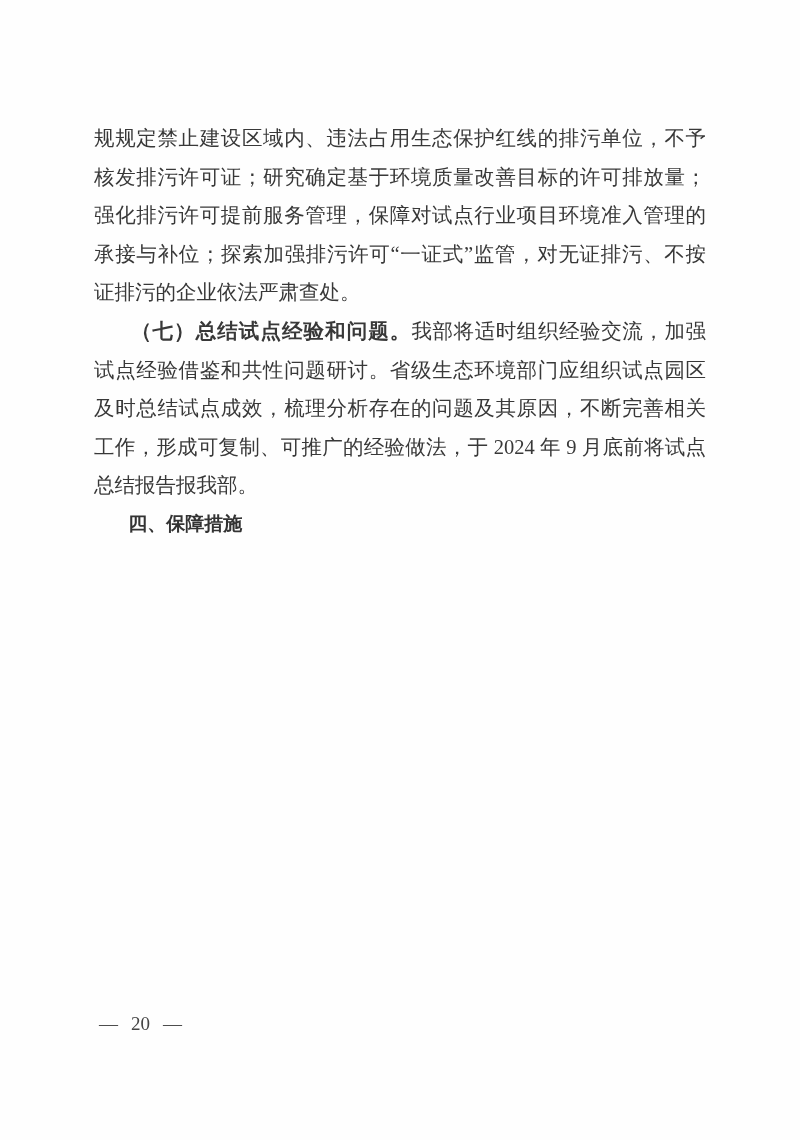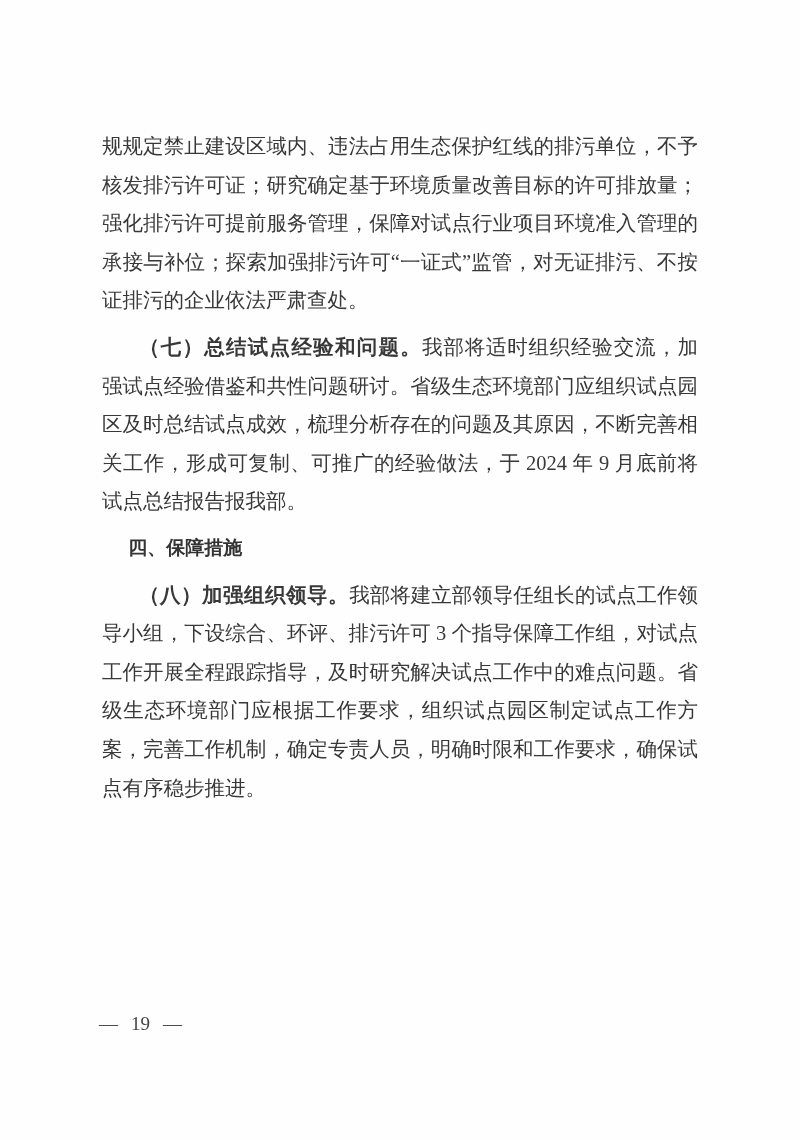--- a/index.html
+++ b/index.html
@@ -19,21 +19,21 @@
   .doc-body {
     position: absolute;
     left: 94px;
     top: 119px;
     width: 612px;
     font-size: 20.5px;
     line-height: 38.6px;
     text-align: justify;
   }
   .para {
-    margin: 8px;
+    margin: 0;
     padding: 0;
   }
   .para.indent {
     text-indent: 1.8em;
   }
   .para-lead {
     font-weight: bold;
     letter-spacing: 0.5px;
   }
   .section-heading {
@@ -68,24 +68,23 @@
 <div class="page">
 
   <div class="doc-body">
 
     <p class="para">规规定禁止建设区域内、违法占用生态保护红线的排污单位，不予核发排污许可证；研究确定基于环境质量改善目标的许可排放量；强化排污许可提前服务管理，保障对试点行业项目环境准入管理的承接与补位；探索加强排污许可“一证式”监管，对无证排污、不按证排污的企业依法严肃查处。</p>
 
     <p class="para indent"><span class="para-lead">（七）总结试点经验和问题。</span><span>我部将适时组织经验交流，加强试点经验借鉴和共性问题研讨。省级生态环境部门应组织试点园区及时总结试点成效，梳理分析存在的问题及其原因，不断完善相关工作，形成可复制、可推广的经验做法，于 2024 年 9 月底前将试点总结报告报我部。</span></p>
 
     <h2 class="section-heading">四、保障措施</h2>
 
-    <p class="para indent"><span class="para-lead">（八）加强组织领导。</span><span>我部将建立部领导任组长的试点工作领导小组，下设综合、环评、排污许可 3 个指导保障工作组，对试点工作开展全程跟踪指导，及时研究解决试点工作中的难点问题。省级生态环境部门应根据工作要求，组织试点园区制定试点工作方案，完善工作机制，确定专责人员，明确时限和工作要求，确保试点有序稳步推进。</span></p>
 
 
   </div>
 
   <div class="page-footer">
     <span class="footer-dash">—</span>
-    <span class="footer-page-number">19</span>
+    <span class="footer-page-number">20</span>
     <span class="footer-dash">—</span>
   </div>
 
 </div>
 
 </body></html>

